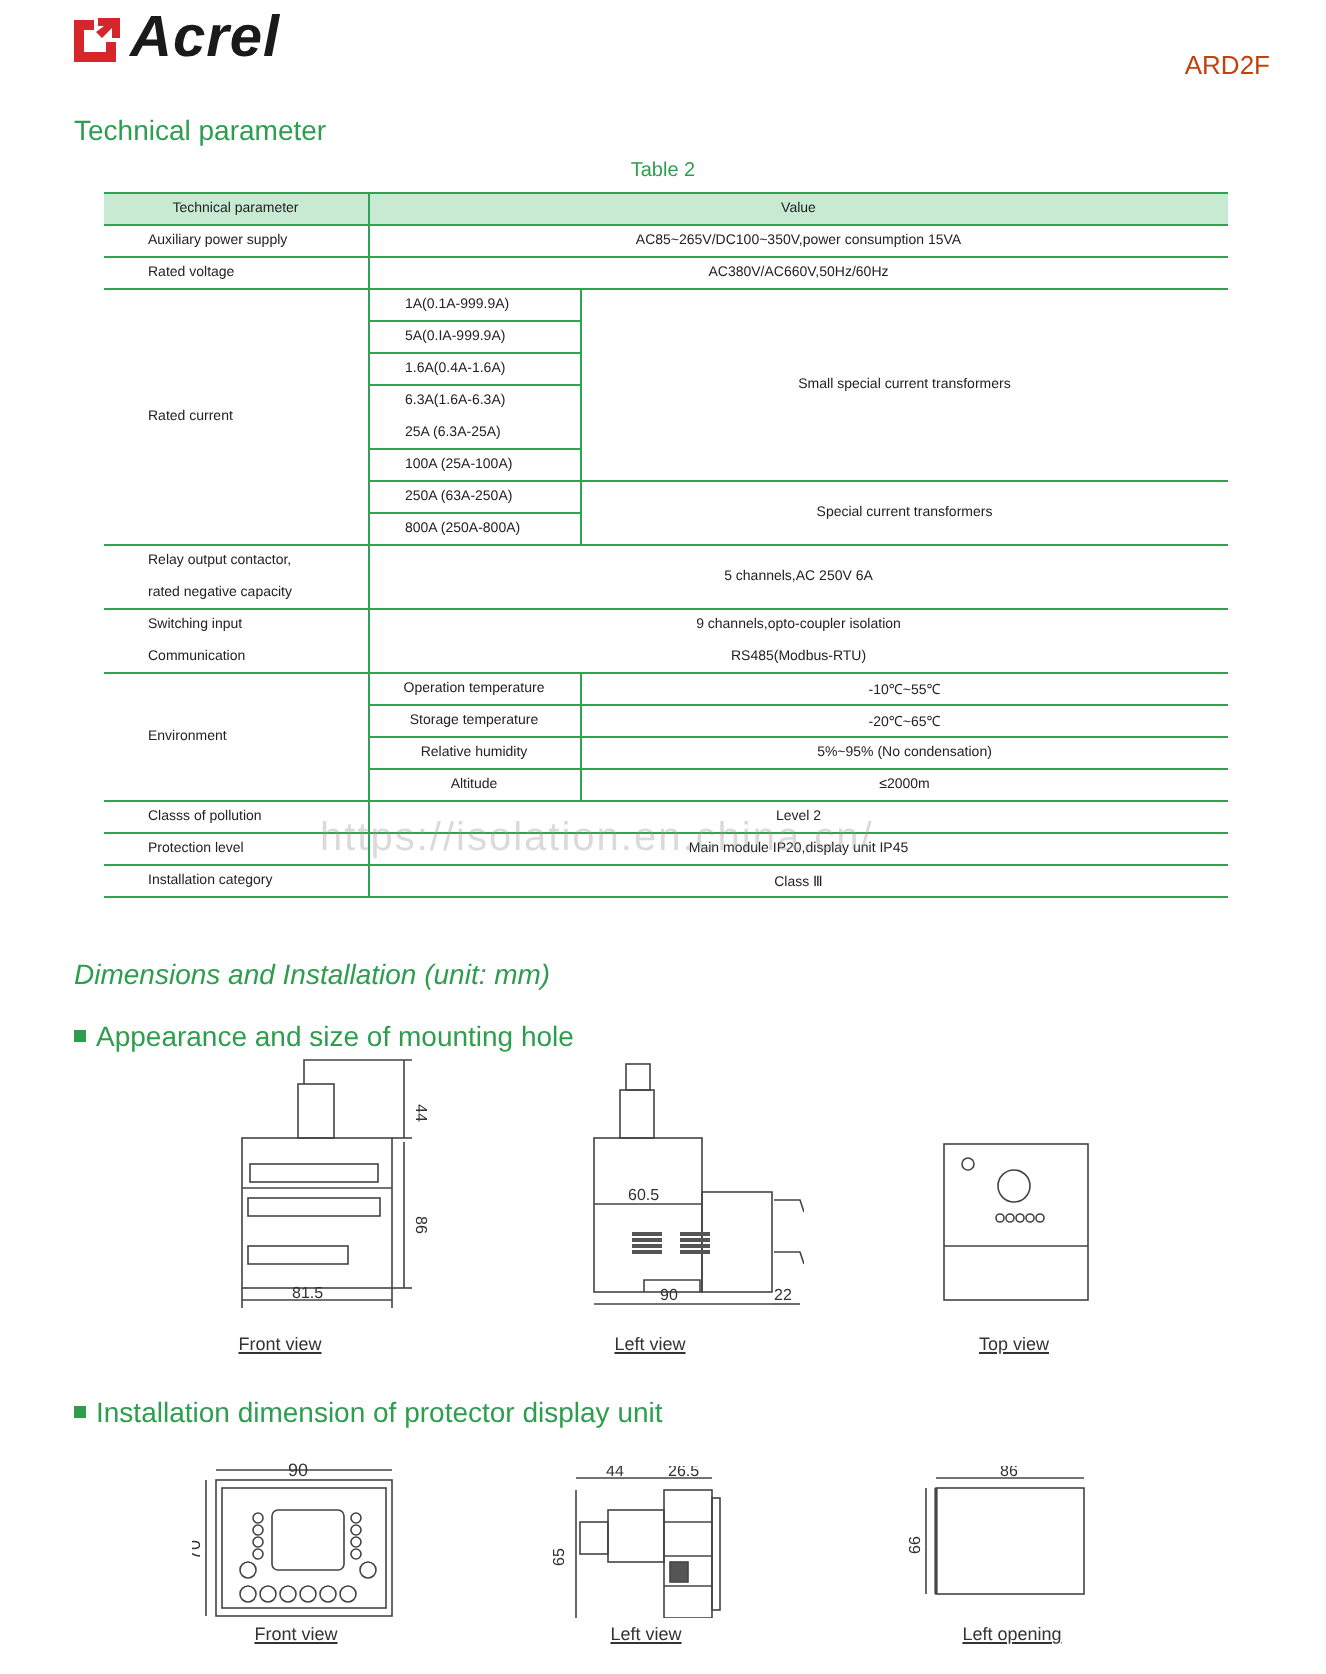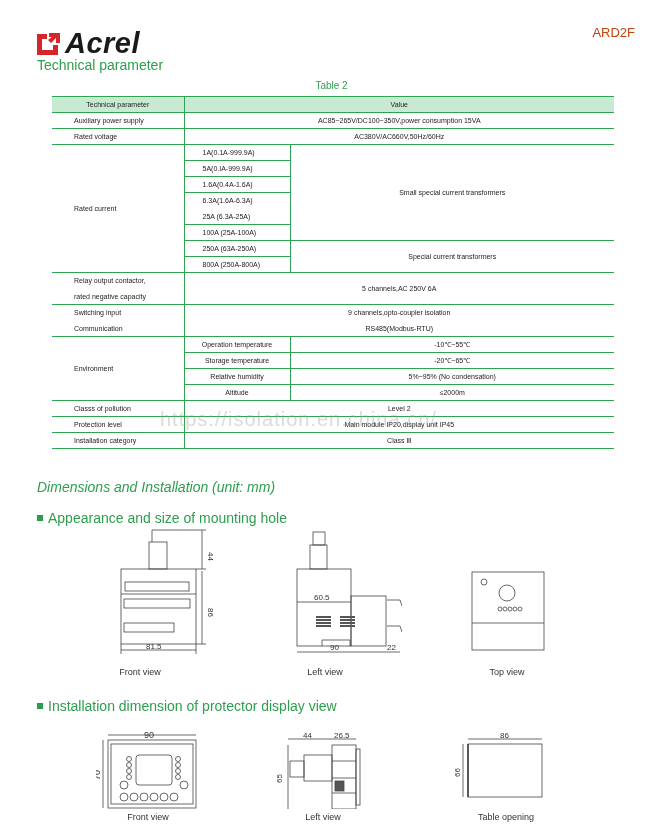--- a/index.html
+++ b/index.html
@@ -1,38 +1,38 @@
 <!DOCTYPE html>
 <html><head>
 <meta charset="utf-8">
 <style>
   * { box-sizing: border-box; margin: 0; padding: 0; }
   body { width: 663px; height: 837px; background: #ffffff; position: relative; overflow: hidden;
          font-family: "Liberation Sans", sans-serif; color: #222; }
-  .logo { position: absolute; left: 37px; top: 27px; display: flex; align-items: center; }
+  .logo { position: absolute; left: 37px; top: 3px; display: flex; align-items: center; }
   .logo-mark { width: 24px; height: 24px; position: relative; margin-right: 4px; }
   .logo-text { font-family: "Liberation Sans", sans-serif; font-weight: bold; font-style: italic;
                font-size: 29px; color: #1a1a1a; letter-spacing: 0.5px; }
   .model { position: absolute; right: 28px; top: 25px; font-size: 13px; color: #c2410c; }
   .sec-title { position: absolute; left: 37px; font-size: 14px; color: #2e9e4e; }
   .sub-title { position: absolute; left: 37px; font-size: 14px; color: #2e9e4e; display: flex; align-items: center; }
   .sub-title .bullet { width: 6px; height: 6px; background: #2e9e4e; margin-right: 5px; }
   .table-cap { position: absolute; left: 0; width: 663px; top: 80px; text-align: center; font-size: 10px; color: #2e9e4e; }
 
   table.spec { position: absolute; left: 52px; top: 96px; width: 562px; border-collapse: collapse;
                font-size: 7px; color: #222; }
   table.spec td, table.spec th { border-top: 1.5px solid #2ea353; border-bottom: 1.5px solid #2ea353; padding: 0 4px; height: 16px; }
   table.spec th { background: #c8ead2; font-weight: normal; text-align: center; height: 16px; }
   table.spec td.v { border-left: 1.5px solid #2ea353; text-align: center; }
   table.spec td.p { text-align: left; padding-left: 22px; }
   table.spec td.sub { border-left: 1.5px solid #2ea353; border-right: 1.5px solid #2ea353; text-align: left; padding-left: 18px; }
   table.spec td.subc { border-left: 1.5px solid #2ea353; border-right: 1.5px solid #2ea353; text-align: center; }
   .wm { position: absolute; left: 160px; top: 408px; font-size: 20px; color: rgba(150,150,150,0.35); letter-spacing: 1px; }
   .fig { position: absolute; }
-  .cap { position: absolute; font-size: 9px; color: #333; text-align: center; }
+  .cap { position: absolute; font-size: 9px; color: #333; text-align: center; text-decoration: underline; }
   svg text { font-family: "Liberation Sans", sans-serif; }
 </style>
 </head>
 <body>
 
 <div class="logo">
   <div class="logo-mark">
     <svg width="24" height="24" viewBox="0 0 24 24">
       <path d="M0 2 H10 V7 H5 V18 H16 V13 H21 V23 H0 Z" fill="#d7262b"></path>
       <path d="M12 1 H23 V11 H19 V6 L14 11 L11 8 L15 5 H12 Z" fill="#d7262b"></path>
@@ -208,21 +208,21 @@
       <circle cx="35" cy="39" r="2"></circle>
       <circle cx="40" cy="39" r="2"></circle>
       <circle cx="45" cy="39" r="2"></circle>
       <circle cx="50" cy="39" r="2"></circle>
   </svg>
 </div>
 <div class="cap" style="left:474px; top:667px; width:66px;">Top view</div>
 
 <div class="sub-title" style="top:698px;">
   <span class="bullet"></span>
-  <span>Installation dimension of protector display view</span>
+  <span>Installation dimension of protector display unit</span>
 </div>
 
 <div class="fig" style="left:96px; top:730px; width:106px; height:80px;">
   <svg width="106" height="80" viewBox="0 0 106 80" fill="none" stroke="#444" stroke-width="0.8">
     <line x1="12" y1="5" x2="100" y2="5"></line>
     <line x1="7" y1="10" x2="7" y2="78"></line>
     <rect x="12" y="10" width="88" height="68"></rect>
     <rect x="15" y="14" width="82" height="60"></rect>
     <rect x="40" y="25" width="36" height="30" rx="3"></rect>
     <g>
@@ -272,13 +272,13 @@
 <div class="fig" style="left:454px; top:733px; width:90px; height:76px;">
   <svg width="90" height="76" viewBox="0 0 90 76" fill="none" stroke="#444" stroke-width="0.8">
     <line x1="14" y1="6" x2="88" y2="6"></line>
     <line x1="9" y1="11" x2="9" y2="64"></line>
     <rect x="14" y="11" width="74" height="53"></rect>
     <line x1="14" y1="11" x2="14" y2="64" stroke-width="1.6"></line>
     <text x="46" y="5" font-size="8" fill="#333" stroke="none">86</text>
     <text x="6" y="44" font-size="8" fill="#333" stroke="none" transform="rotate(-90 6 44)">66</text>
   </svg>
 </div>
-<div class="cap" style="left:466px; top:812px; width:80px;">Table opening</div>
+<div class="cap" style="left:466px; top:812px; width:80px;">Left opening</div>
 
 </body></html>

